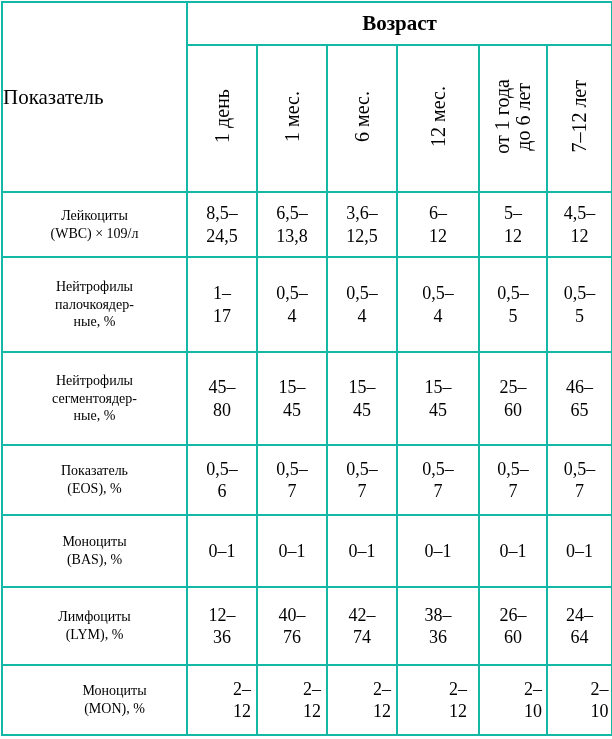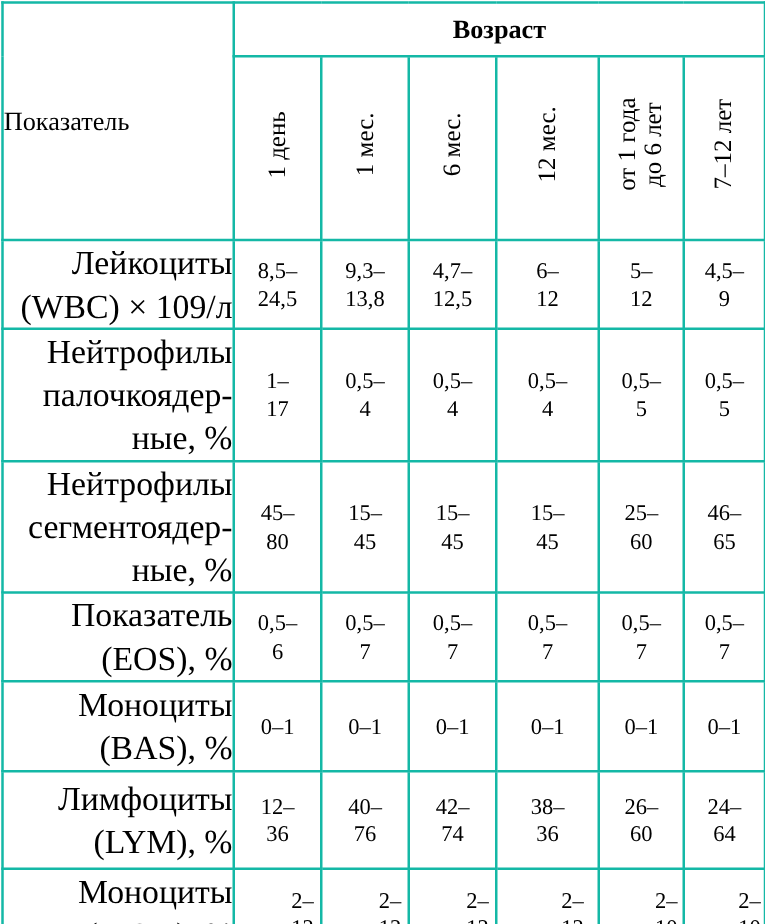--- a/index.html
+++ b/index.html
@@ -51,22 +51,22 @@
   th.age .rot {
     display: inline-block;
     writing-mode: vertical-rl;
     transform: rotate(180deg);
     white-space: pre-line;
     line-height: 1.05;
     max-height: 140px;
   }
   
   td.row-label {
-    font-size: 27px;
-    text-align: right;
+    font-size: 14px;
+    text-align: center;
     padding-left: 7px;
     padding-right: 2px;
     line-height: 1.28;
   }
   td.val {
     font-size: 18px;
     text-align: center;
     line-height: 1.25;
   }
   tr.h65  td { height: 63px; }
@@ -104,30 +104,30 @@
 до 6 лет</span></th>
       <th class="age"><span class="rot">7–12 лет</span></th>
     </tr>
   </thead>
   <tbody>
     <tr class="h65">
       <td class="row-label">Лейкоциты
 (WBC) × 109/л</td>
       <td class="val">8,5–
 24,5</td>
-      <td class="val">9,3–
+      <td class="val">6,5–
 13,8</td>
-      <td class="val">4,7–
+      <td class="val">3,6–
 12,5</td>
       <td class="val">6–
 12</td>
       <td class="val">5–
 12</td>
       <td class="val">4,5–
-9</td>
+12</td>
     </tr>
     <tr class="h95">
       <td class="row-label">Нейтрофилы
 палочкоядер-
 ные, %</td>
       <td class="val">1–
 17</td>
       <td class="val">0,5–
 4</td>
       <td class="val">0,5–

